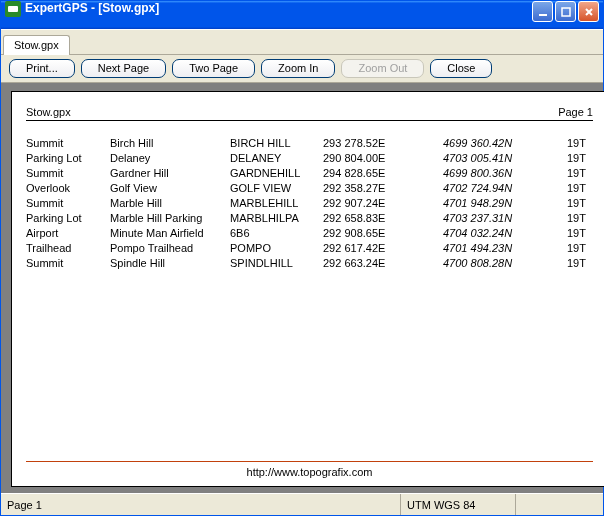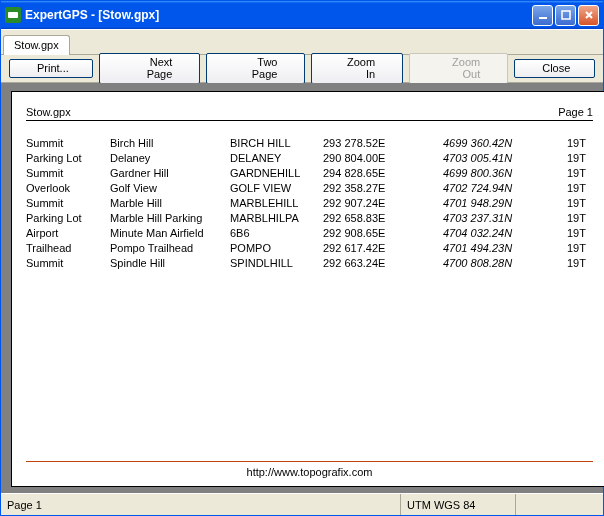--- a/index.html
+++ b/index.html
@@ -1,28 +1,28 @@
 <!DOCTYPE html>
 <html><head>
 <meta charset="utf-8">
 <style>
   * { box-sizing: border-box; margin: 0; padding: 0; }
   body { font-family: Tahoma, Arial, sans-serif; font-size: 11px; background: #fff; }
   .window { width: 604px; height: 516px; border: 1px solid #0055EA; background: #ece9d8; display: flex; flex-direction: column; }
-  .titlebar { height: 28px; background: linear-gradient(to bottom, #3a95ff 0%, #0055ea 8%, #0055ea 92%, #003ec5 100%); display: flex; align-items: center; padding: 0 4px; color: #fff; font-weight: bold; font-size: 12px; }
+  .titlebar { height: 28px; background: linear-gradient(to bottom, #3a95ff 0%, #0055ea 8%, #0055ea 92%, #003ec5 100%); display: flex; align-items: flex-start; padding: 0 4px; color: #fff; font-weight: bold; font-size: 12px; }
   .titlebar .icon { width: 16px; height: 16px; margin-right: 4px; background: #2a8a2a; border-radius: 2px; position: relative; }
   .titlebar .icon::after { content: ""; position: absolute; width: 10px; height: 6px; background: #fff; top: 5px; left: 3px; border-radius: 1px; }
   .titlebar .spacer { flex: 1; }
   .tbtn { width: 21px; height: 21px; margin-left: 2px; border: 1px solid #fff; border-radius: 3px; background: linear-gradient(to bottom, #7ba7e8, #3c6bd0); display: flex; align-items: center; justify-content: center; font-family: Arial; font-weight: bold; font-size: 11px; color: #fff; cursor: pointer; }
   .tbtn.close { background: linear-gradient(to bottom, #f1a689, #d6542a); }
   .tbtn svg { width: 12px; height: 12px; }
   .tab-strip { height: 26px; border-top: 1px solid #fff; border-bottom: 1px solid #aca899; padding-top: 4px; padding-left: 2px; background: #ece9d8; display: flex; align-items: flex-end; }
   .tab { background: #fff; border: 1px solid #aca899; border-bottom: none; border-radius: 3px 3px 0 0; padding: 3px 10px 4px; font-size: 11px; position: relative; top: 1px; cursor: pointer; }
   .toolbar { height: 28px; background: #ece9d8; border-bottom: 1px solid #aca899; display: flex; align-items: center; gap: 6px; padding: 0 8px; }
-  .btn { border: 1px solid #003c74; border-radius: 2px; background: linear-gradient(to bottom, #fff, #eeeef2); padding: 2px 27px 3px; font-size: 11px; cursor: pointer; font-family: Tahoma, Arial, sans-serif; min-width: 58px; text-align: right; }
+  .btn { border: 1px solid #003c74; border-radius: 7px; background: linear-gradient(to bottom, #fff, #eeeef2); padding: 2px 16px 3px; font-size: 11px; cursor: pointer; font-family: Tahoma, Arial, sans-serif; min-width: 58px; text-align: left; }
   .btn.primary { min-width: 62px; }
   .btn.disabled { color: #a0a0a0; border-color: #c9c7ba; background: #f4f3ee; cursor: default; }
   .preview-area { flex: 1; background: #808080; padding: 8px 10px 6px; display: flex; }
   .page { background: #fff; flex: 1; border: 1px solid #000; position: relative; padding: 14px 14px 6px; display: flex; flex-direction: column; font-family: Arial, sans-serif; font-size: 11px; color: #000; }
   .doc-head { display: flex; border-bottom: 1px solid #000; padding-bottom: 2px; }
   .doc-head .spacer { flex: 1; }
   .col-head { display: flex; border-bottom: 1px solid #000; padding: 2px 0 3px; }
   .col-type { width: 84px; }
   .col-label { width: 120px; }
   .col-wp { width: 93px; }

